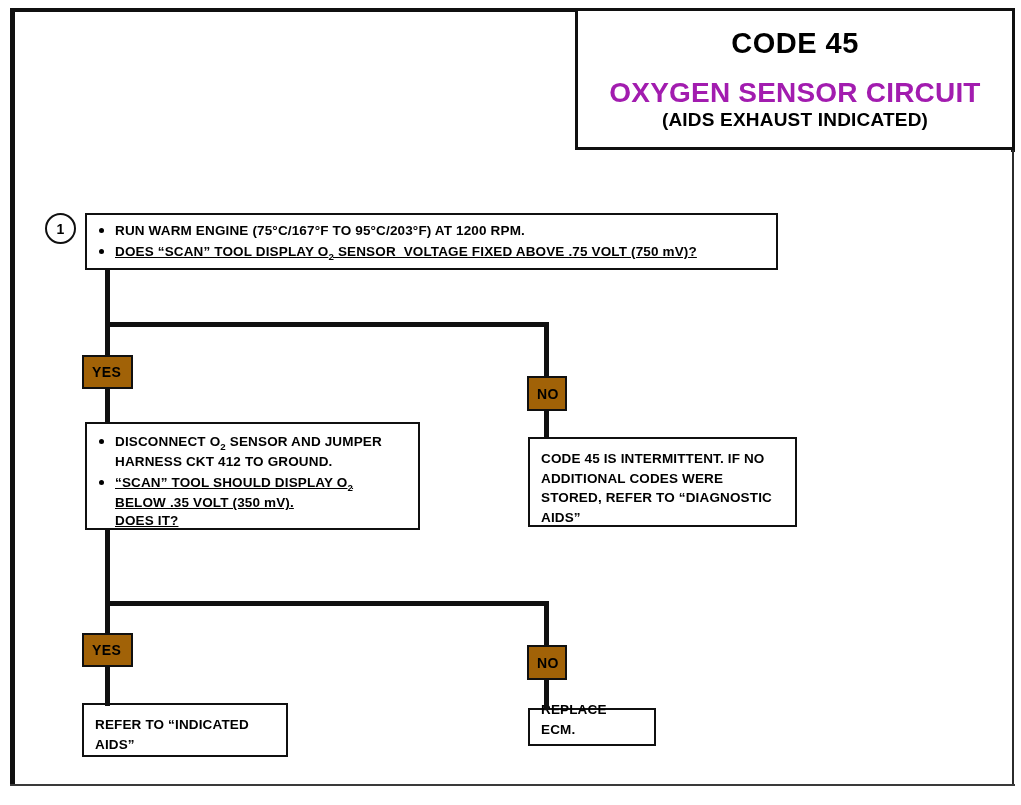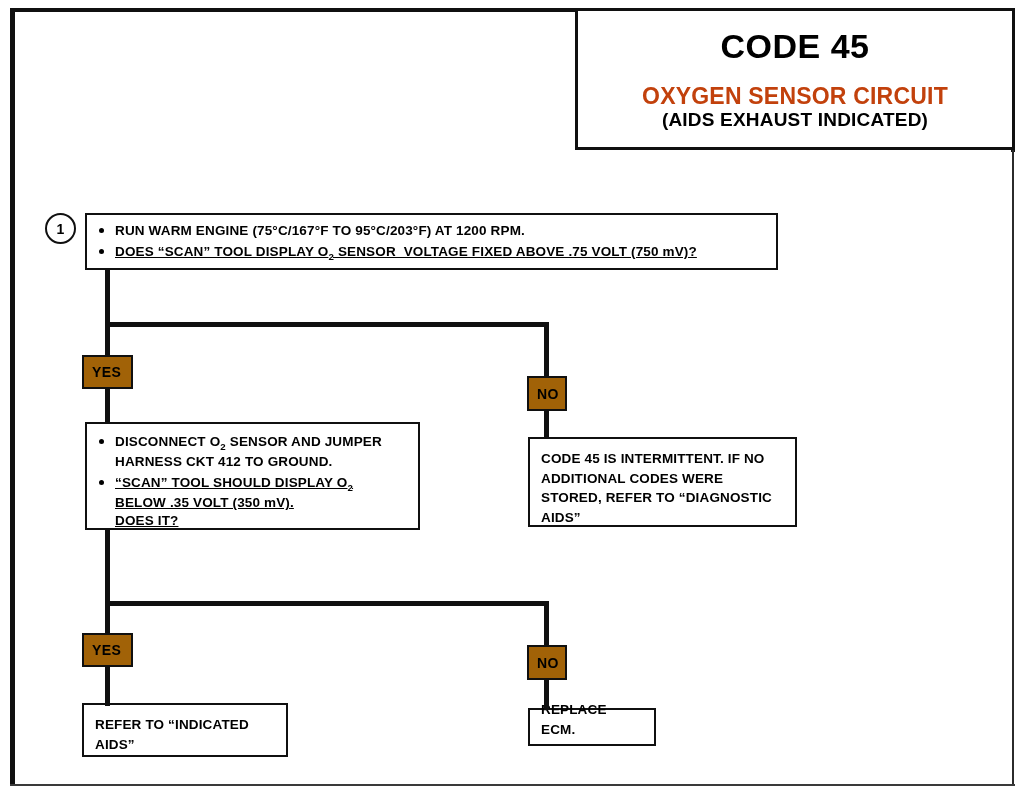--- a/index.html
+++ b/index.html
@@ -57,30 +57,30 @@
     width: 440px; height: 142px;
     border: 3px solid #101010;
     box-sizing: border-box;
     background: #ffffff;
     display: flex;
     flex-direction: column;
     align-items: center;
     justify-content: center;
   }
   .title-code {
-    font-size: 34px;
+    font-size: 29px;
     font-weight: bold;
     letter-spacing: 0.5px;
     color: #000;
     margin-bottom: 18px;
   }
   .title-sub {
-    font-size: 23px;
-    font-weight: bold;
-    color: #c2410c;
+    font-size: 28px;
+    font-weight: bold;
+    color: #a21caf;
     letter-spacing: 0.2px;
     line-height: 1.08;
     text-align: center;
   }
   .title-sub2 {
     font-size: 19px;
     font-weight: bold;
     color: #000;
     letter-spacing: 0.2px;
     text-align: center;

